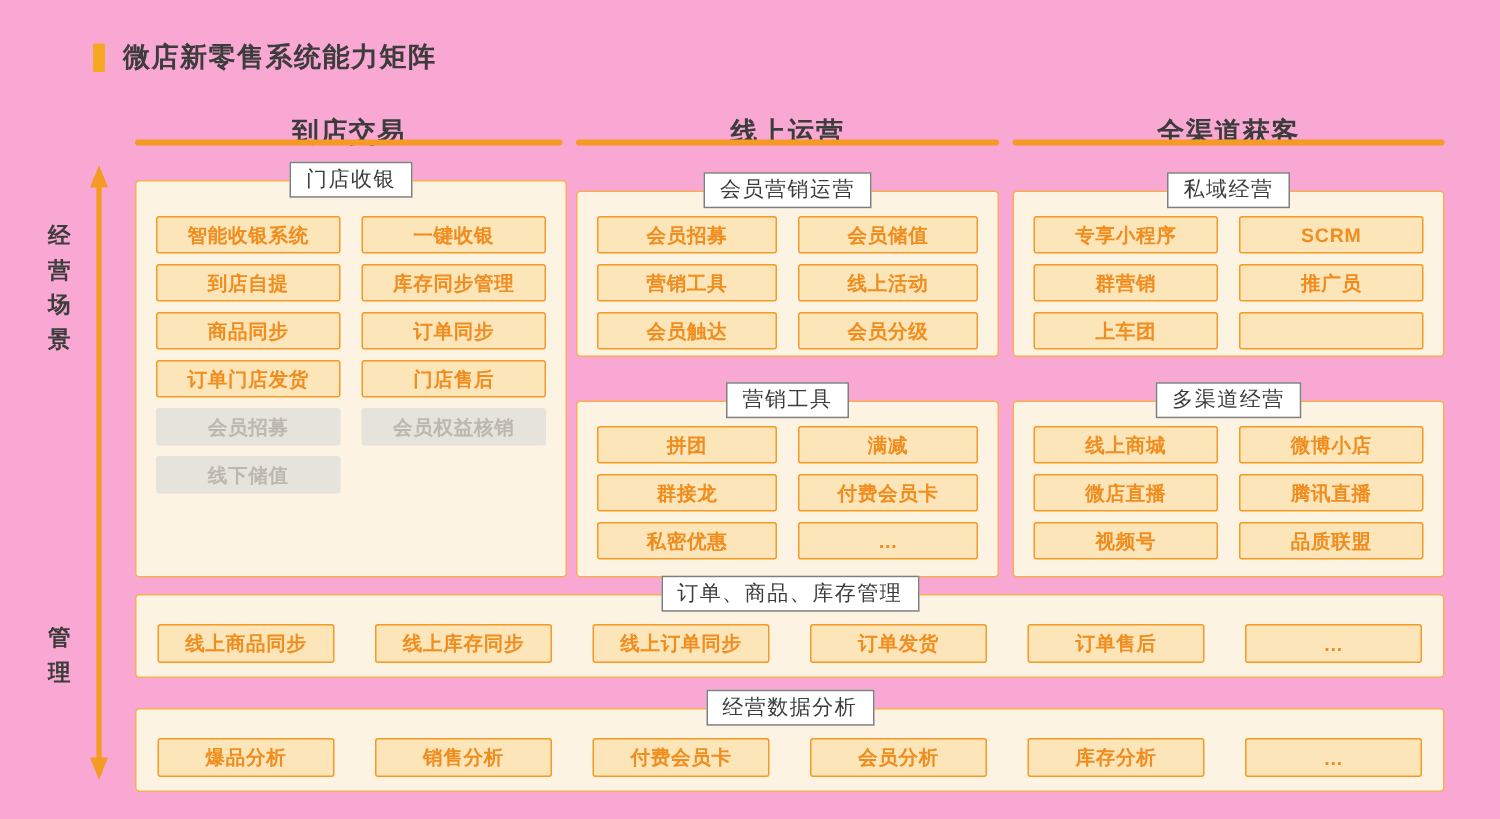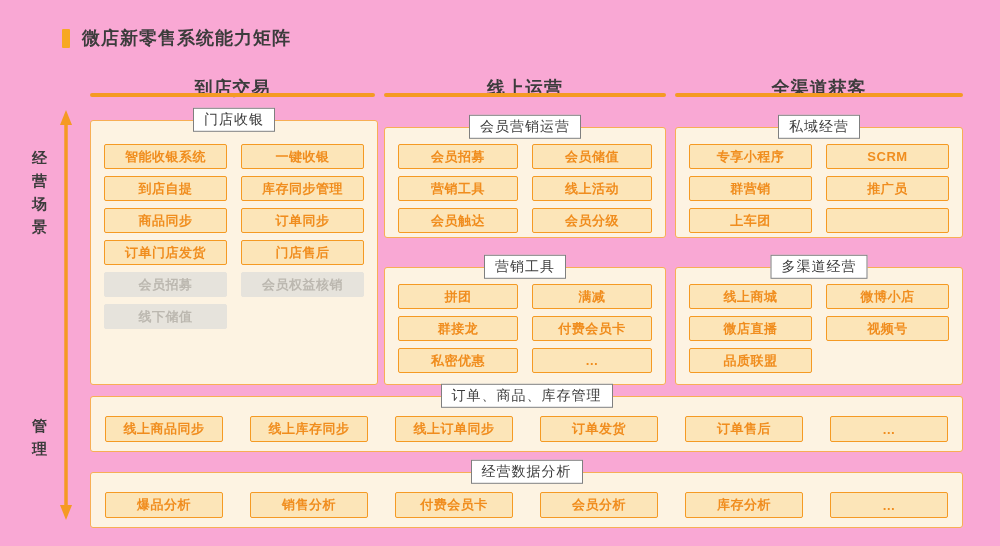--- a/index.html
+++ b/index.html
@@ -131,20 +131,21 @@
       <div class="btn"></div>
     </div>
   </div>
 
   <div class="panel p5">
     <div class="panel-label">多渠道经营</div>
     <div class="panel-body">
       <div class="btn">线上商城</div>
       <div class="btn">微博小店</div>
       <div class="btn">微店直播</div>
+      <div class="btn">腾讯直播</div>
       <div class="btn">视频号</div>
       <div class="btn">品质联盟</div>
     </div>
   </div>
 
   <div class="panel p6">
     <div class="panel-label">订单、商品、库存管理</div>
     <div class="row-body">
       <div class="btn">线上商品同步</div>
       <div class="btn">线上库存同步</div>

